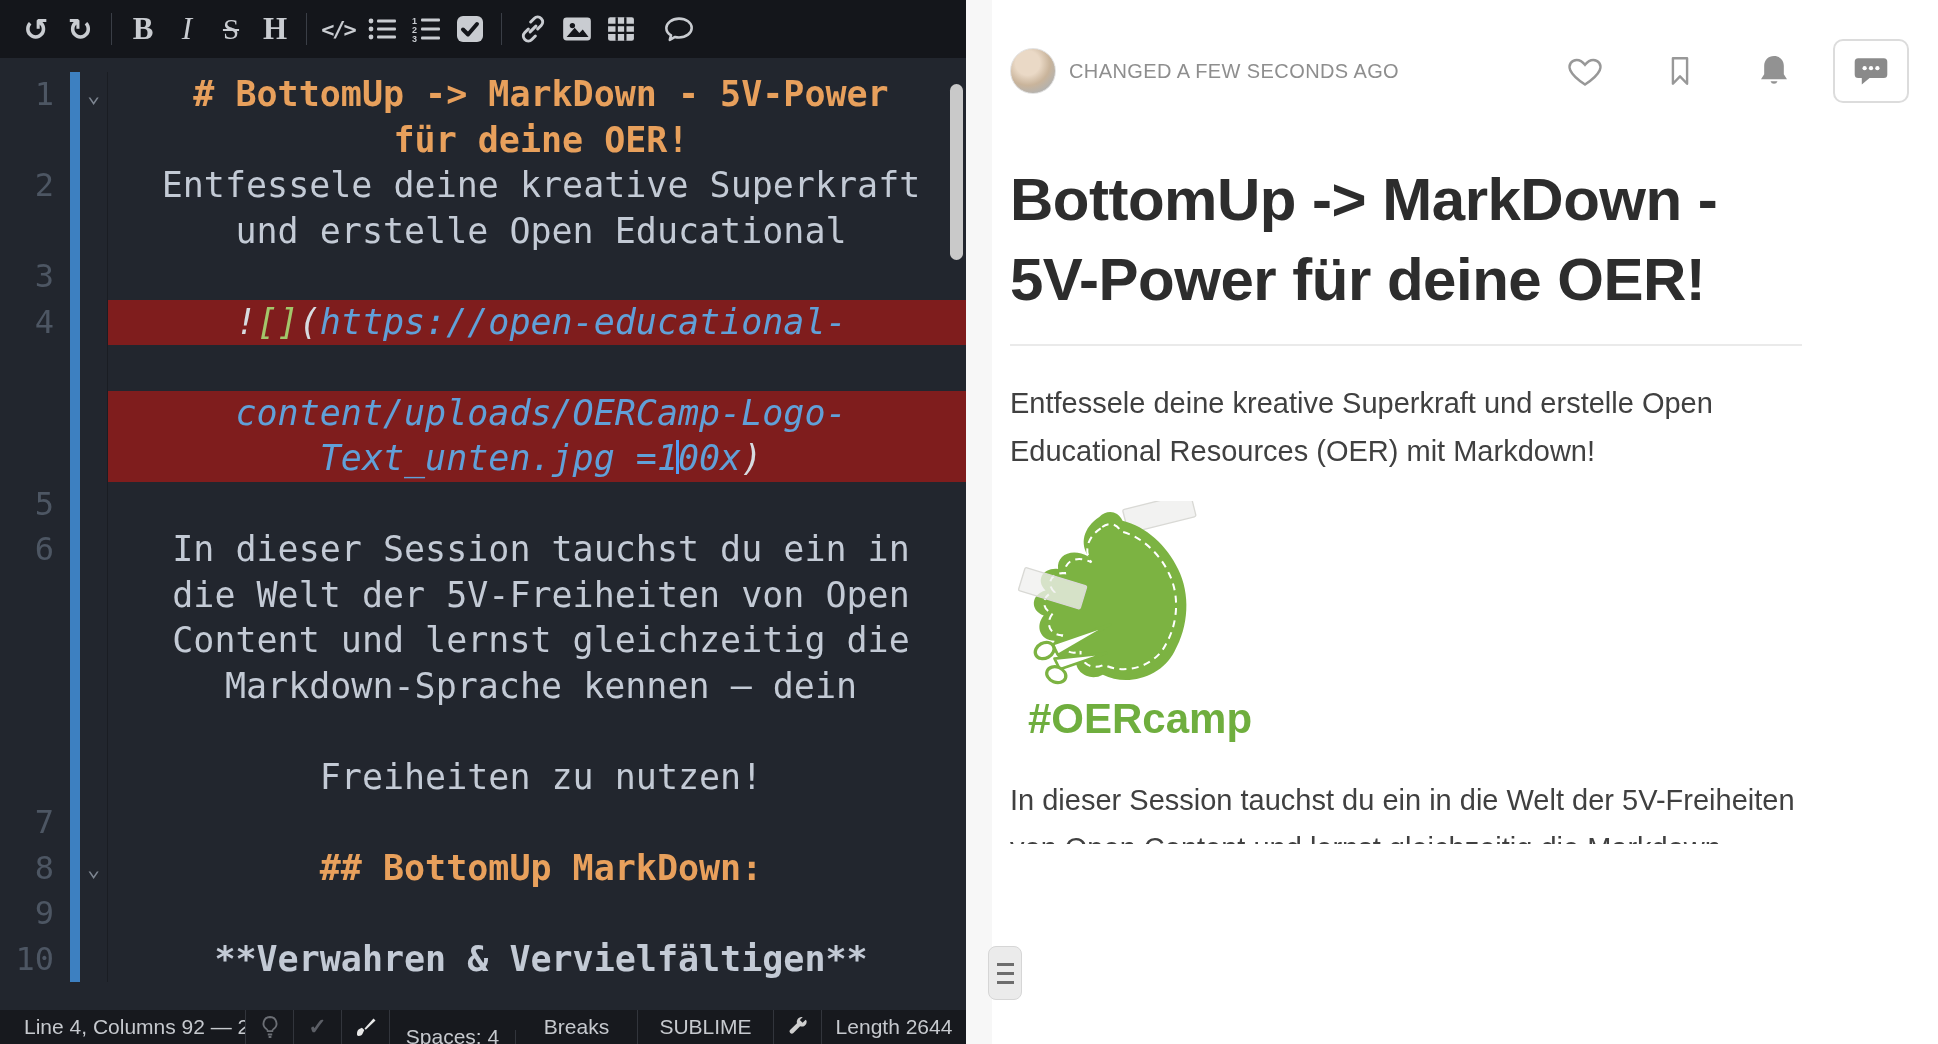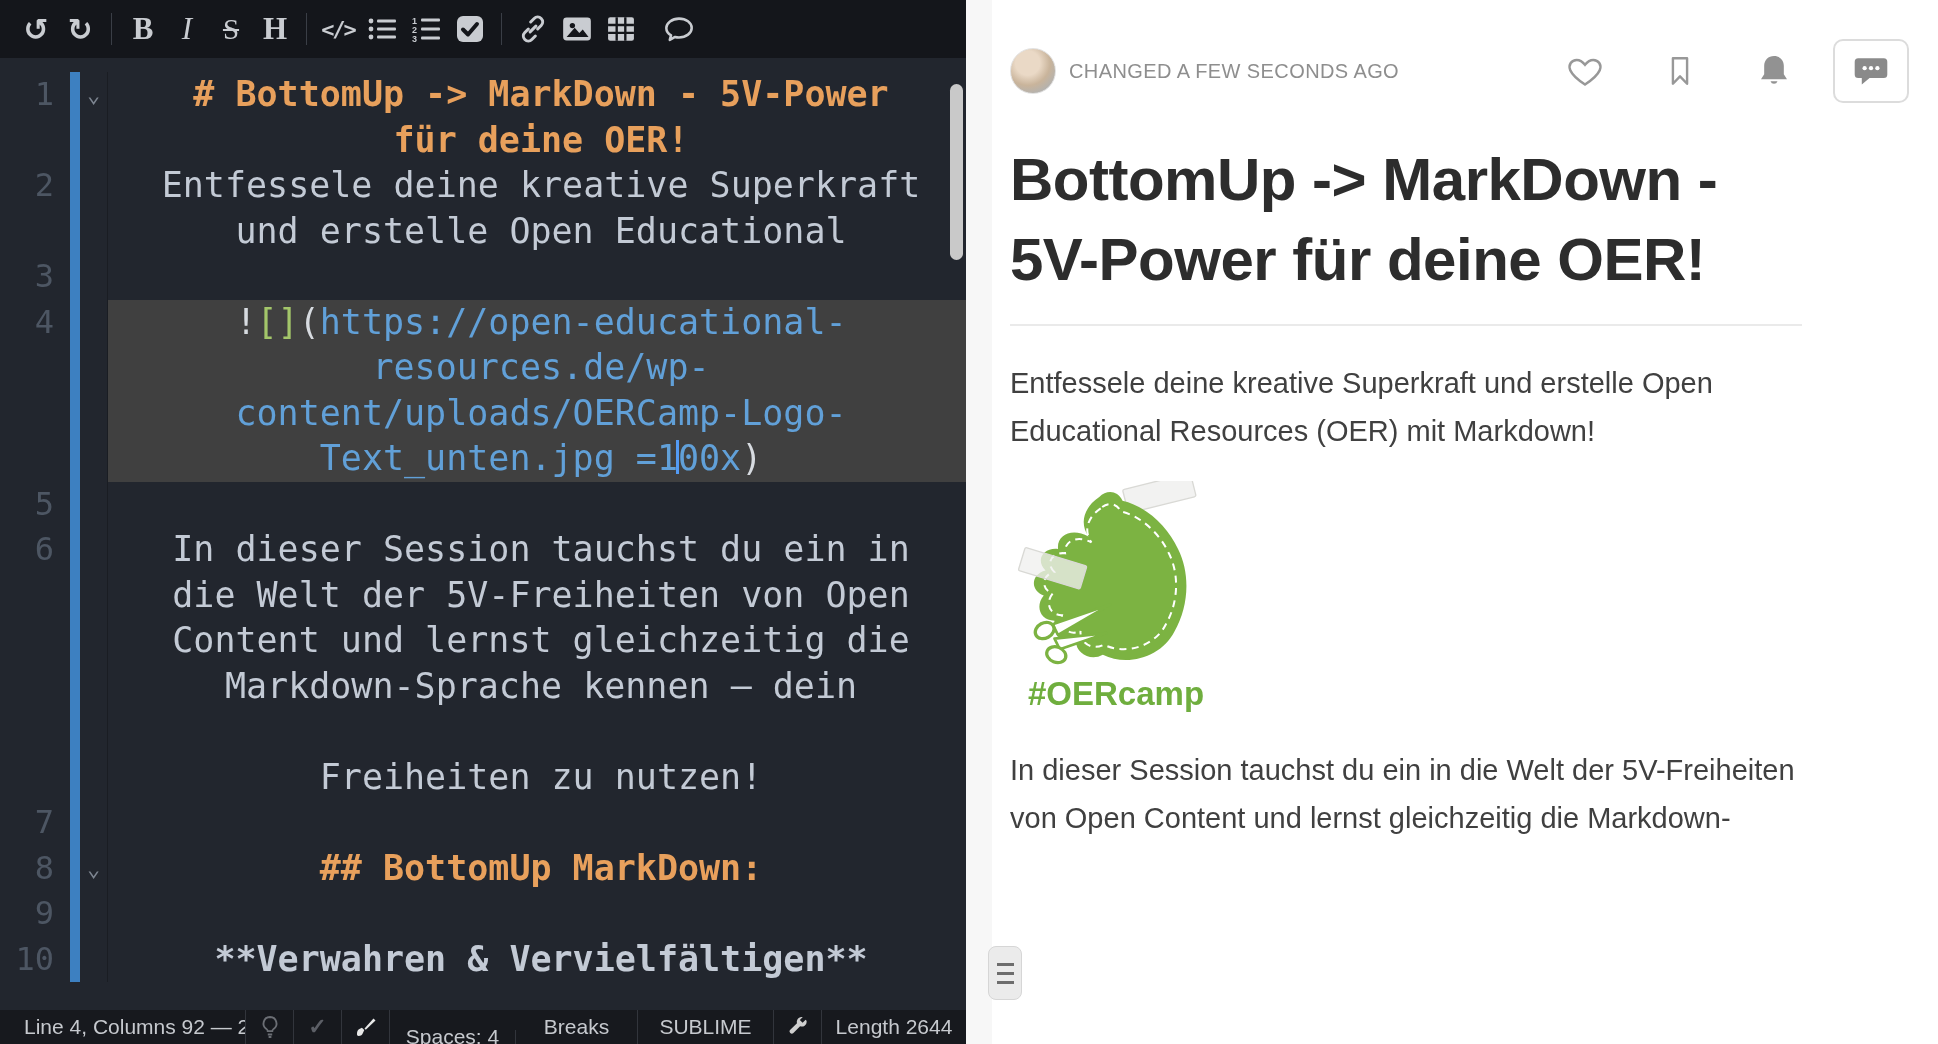--- a/index.html
+++ b/index.html
@@ -24,21 +24,21 @@
   .editor-body { position:absolute; top:58px; left:0; right:0; bottom:34px;
                  overflow:hidden; padding-top:14px; }
   .code-row { display:flex; height:45.5px; line-height:45.5px;
               font-family:"DejaVu Sans Mono", monospace; font-size:35px; }
   .gut-num  { flex:0 0 70px; color:#4d5663; text-align:right; padding-right:16px;
               font-size:32px; }
   .gut-bar  { flex:0 0 10px; background:#3d80c1; }
   .gut-fold { flex:0 0 28px; color:#7d8591; font-size:22px; text-align:center;
               border-right:1px solid #1a1d23; cursor:pointer; }
   .code { flex:1; padding-left:8px; white-space:pre; color:#c3cad5; overflow:hidden;text-align:center; }
-  .code-row.active .code { background:#404040; }
+  .code-row.active .code { background:#7f1d1d;font-style:italic; }
   .seg-h { color:#e8a05c; font-weight:bold; }
   .seg-u { color:#61a0d8; }
   .seg-g { color:#a3c66a; }
   .seg-p { color:#d7dbe0; }
   .seg-b { color:#c3cad5; font-weight:bold; }
   .caret { display:inline-block; width:3px; height:34px; background:#539bf5;
            vertical-align:middle; margin:0 -1px 6px -2px; }
 
   .ed-scrollbar { position:absolute; right:3px; top:84px; width:13px; height:176px;
                   background:#c9c9c9; border-radius:7px; cursor:pointer; }
@@ -73,26 +73,26 @@
             background:radial-gradient(circle at 38% 32%, #ead9c6 0 30%, #c9b49b 55%, #9fb0c2 100%);
             border:1px solid #e2e2e2; cursor:pointer; flex:0 0 46px; }
   .changed-label { margin-left:13px; color:#8e8e8e; font-size:20px; font-weight:500;
                    letter-spacing:.4px; }
   .pv-actions { margin-left:auto; display:flex; align-items:center; gap:58px; }
   .pv-act-icon { cursor:pointer; display:flex; }
   .comment-btn { margin-left:40px; width:76px; height:64px; border:2px solid #dcdcdc;
                  border-radius:10px; background:#fff; display:flex; align-items:center;
                  justify-content:center; cursor:pointer; }
 
-  .pv-h1 { margin-top:36px; width:792px; font-size:60px; line-height:80px; font-weight:700;
+  .pv-h1 { margin-top:56px; width:792px; font-size:60px; line-height:80px; font-weight:700;
            color:#2d2d2d; letter-spacing:-.5px; padding-bottom:24px;
            border-bottom:2px solid #eaeaea; }
   .pv-p { margin-top:34px; width:792px; font-size:29px; line-height:47.5px; color:#404040; }
   .pv-logo { margin-top:26px; width:210px; }
-  .logo-caption { font-size:33px; font-weight:bold; color:#6fae3e; margin:2px 0 0 18px;
+  .logo-caption { font-size:42px; font-weight:bold; color:#6fae3e; margin:2px 0 0 18px;
                   font-family:"Liberation Sans", sans-serif; }
   .pv-h2 { margin-top:38px; width:792px; font-size:45px; font-weight:700; color:#2d2d2d;
            padding-bottom:18px; border-bottom:2px solid #eaeaea; }
 </style>
 </head>
 <body>
 
 <div class="editor-pane">
 
   <div class="toolbar">
@@ -201,21 +201,20 @@
         <div class="code-row active">
           <div class="gut-num">4</div>
           <div class="gut-bar"></div>
           <div class="gut-fold"></div>
           <div class="code"><span class="seg-p">!</span><span class="seg-g">[]</span><span class="seg-p">(</span><span class="seg-u">https://open-educational-</span></div>
         </div>
         <div class="code-row active">
           <div class="gut-num"></div>
           <div class="gut-bar"></div>
           <div class="gut-fold"></div>
-          <div class="code"><span class="seg-u">resources.de/wp-</span></div>
         </div>
         <div class="code-row active">
           <div class="gut-num"></div>
           <div class="gut-bar"></div>
           <div class="gut-fold"></div>
           <div class="code"><span class="seg-u">content/uploads/OERCamp-Logo-</span></div>
         </div>
         <div class="code-row active">
           <div class="gut-num"></div>
           <div class="gut-bar"></div>

